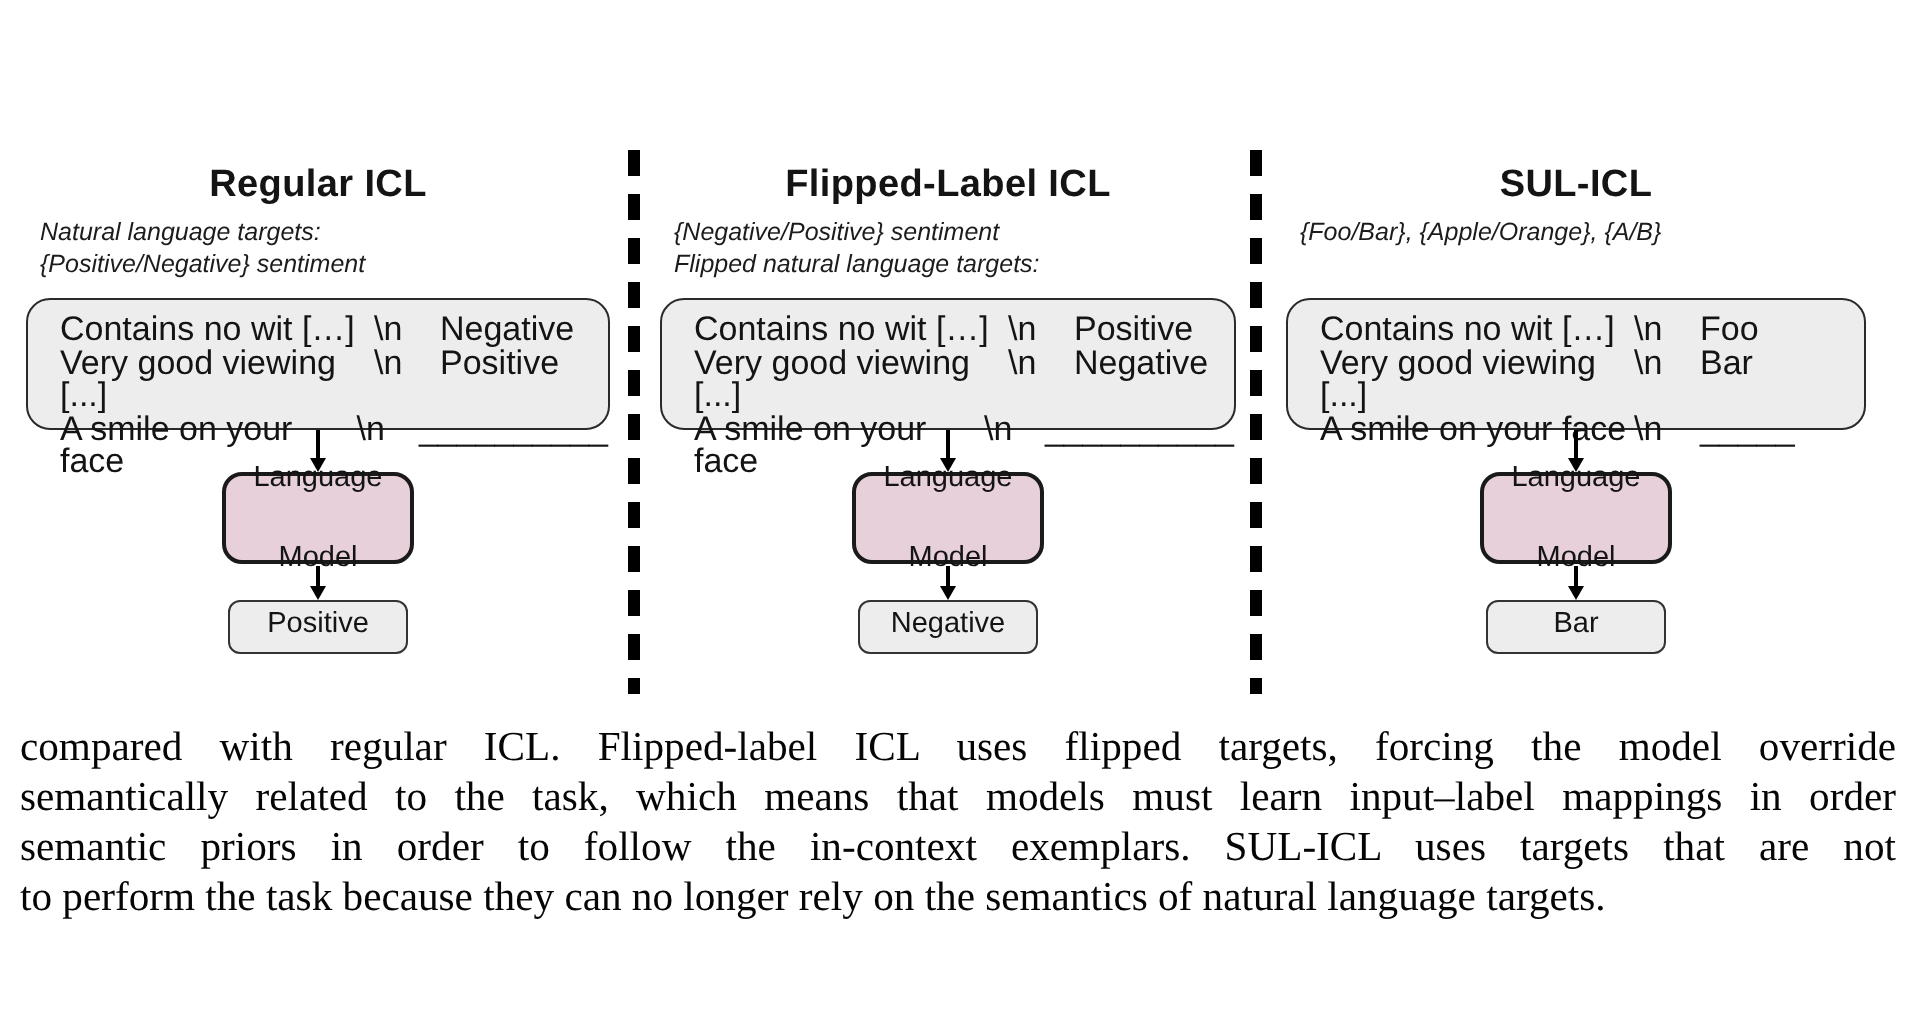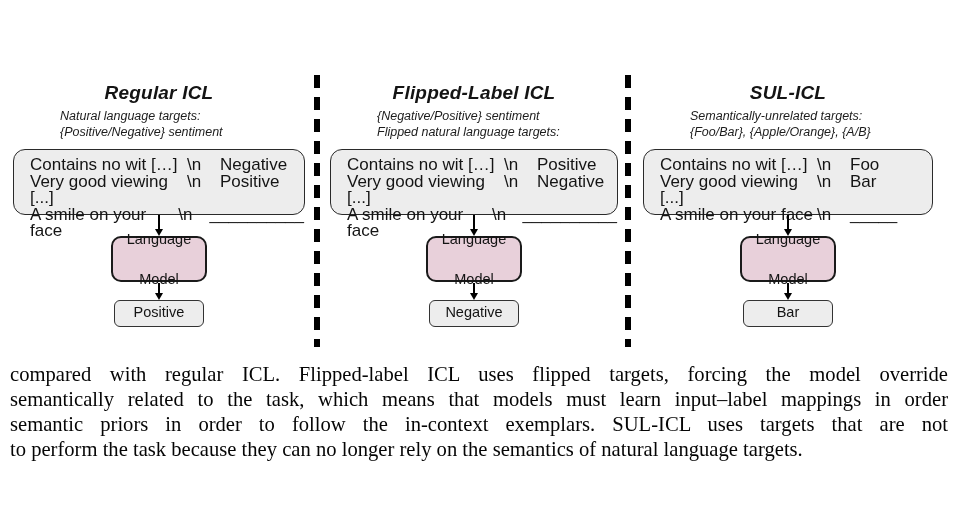--- a/index.html
+++ b/index.html
@@ -17,25 +17,24 @@
   .panel { position: absolute; top: 82px; }
   #panel-0 { left: 13px;  width: 292px; }
   #panel-1 { left: 330px; width: 288px; }
   #panel-2 { left: 643px; width: 290px; }
 
   .panel-title {
     position: absolute; top: 0; left: 0; right: 0;
     text-align: center;
     font-size: 19px; font-weight: bold; color: #141414;
     letter-spacing: 0.2px;
-    font-style: italic;
   }
   .panel-sub {
     position: absolute; top: 27px; left: 7px; right: 0;
-    font-style: italic; font-size: 12.5px; line-height: 15.5px; color: #1c1c1c; margin-left: 40px;
+    font-style: italic; font-size: 12.5px; line-height: 15.5px; color: #1c1c1c;
   }
 
   .example-box {
     position: absolute; top: 67px; left: 0; right: 0; height: 66px;
     background: #ededed;
     border: 1.6px solid #2a2a2a;
     border-radius: 12px;
     box-sizing: border-box;
     padding: 7px 0 0 16px;
   }
@@ -178,21 +177,20 @@
       <div class="ahead"></div>
     </div>
     <div class="out-box">Negative</div>
   </div>
 
   <div class="dashed-sep" id="sep-1"></div>
 
   <div class="panel" id="panel-2">
     <div class="panel-title">SUL-ICL</div>
     <div class="panel-sub">
-      <div>Semantically-unrelated targets:</div>
       <div>{Foo/Bar}, {Apple/Orange}, {A/B}</div>
     </div>
     <div class="example-box">
       <div class="ex-row">
         <span class="t">Contains no wit […]</span>
         <span class="s">\n</span>
         <span class="l">Foo</span>
       </div>
       <div class="ex-row">
         <span class="t">Very good viewing [...]</span>

